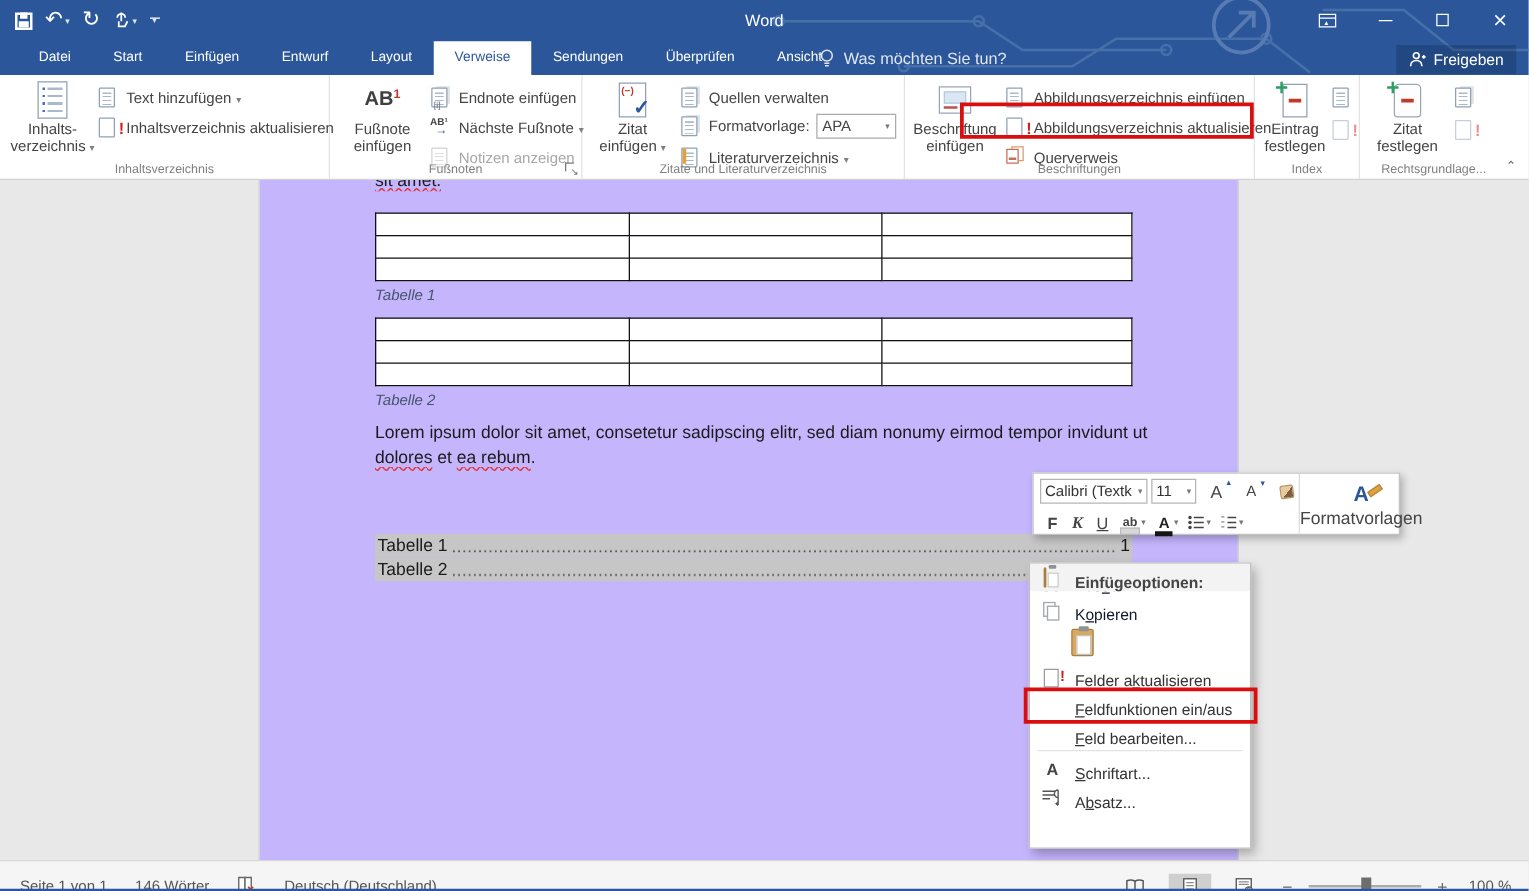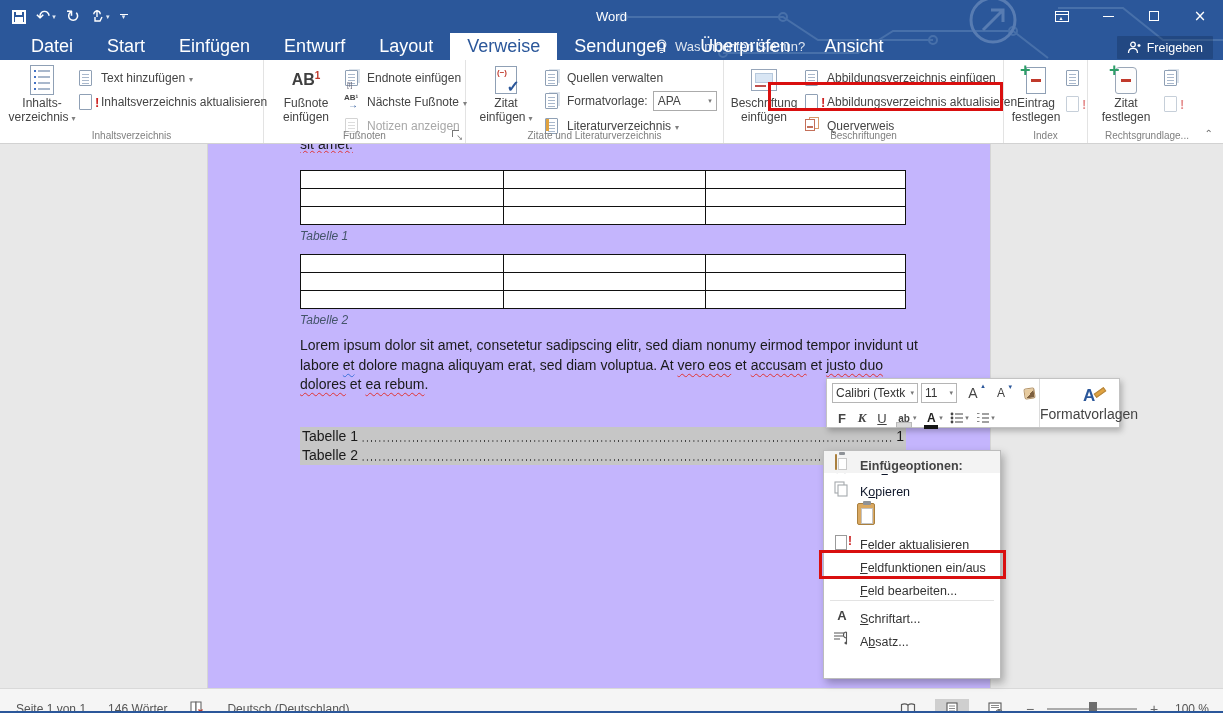--- a/index.html
+++ b/index.html
@@ -10,21 +10,21 @@
   
   .header{position:absolute;top:0;left:0;right:0;height:60px;background:#2b579a;z-index:30}
   .deco{position:absolute;right:0;top:0;pointer-events:none;opacity:.9}
   .qat{position:absolute;left:12px;top:0;height:33px;display:flex;align-items:center;gap:10px;color:#fff}
   .qbtn{display:flex;align-items:center;gap:2px;cursor:default}
   .qcaret{font-size:7px;color:#dfe7f3}
   .title{position:absolute;left:0;right:0;top:0;height:33px;text-align:center;line-height:33px;color:#fff;font-size:13px}
   .winctl{position:absolute;right:0;top:0;height:33px;display:flex}
   .wbtn{width:46px;height:32px;display:flex;align-items:center;justify-content:center;color:#fff}
   .tabs{position:absolute;left:14px;top:33px;height:27px;display:flex;align-items:stretch}
-  .tab{padding:0 17px;line-height:27px;font-size:18px;color:#fff;white-space:nowrap}
+  .tab{padding:0 17px;line-height:27px;font-size:11px;color:#fff;white-space:nowrap}
   .tab.active{background:#fff;color:#2b579a}
   .tellme{position:absolute;left:655px;top:33px;height:27px;display:flex;align-items:center;gap:7px;color:rgba(255,255,255,.85);font-size:13px;font-style:normal}
   .share{position:absolute;right:10px;top:36px;height:23px;display:flex;align-items:center;gap:6px;padding:0 10px;background:rgba(8,28,58,.25);color:#fff;font-size:12.5px;border-radius:1px}
 
   
   .floppy{width:14px;height:14px;border:2px solid #fff;position:relative}
   .floppy::before{content:"";position:absolute;left:2px;top:-2px;width:6px;height:5px;background:#fff}
   .floppy::after{content:"";position:absolute;left:1px;bottom:0;width:8px;height:5px;background:#fff}
   .uarrow{font-size:17px;line-height:17px;color:#fff;font-family:"DejaVu Sans",sans-serif}
   .minbar{width:11px;height:1px;background:#fff}
@@ -472,23 +472,20 @@
               <td></td>
               <td></td>
             </tr>
       </tbody>
         </table>
       <div class="capt" style="top:169px">Tabelle 2</div>
 
       <div class="para">
         <div class="ln"><span>Lorem ipsum dolor sit amet, consetetur sadipscing elitr, sed diam nonumy eirmod tempor invidunt ut</span></div>
         <div class="ln">
-          <span>labore </span><span class="sq-blue">et</span><span> dolore magna aliquyam erat, sed diam voluptua. At </span><span class="sq-red">vero eos</span><span> et </span><span class="sq-red">accusam</span><span> et </span><span class="sq-red">justo duo</span>
-        </div>
-        <div class="ln">
           <span class="sq-red">dolores</span><span> et </span><span class="sq-red">ea rebum</span><span>.</span>
         </div>
       </div>
 
       <div class="tocline" style="top:283px">
         <span>Tabelle 1</span>
         <span class="leader"></span>
         <span>1</span>
       </div>
       <div class="tocline" style="top:302px">

